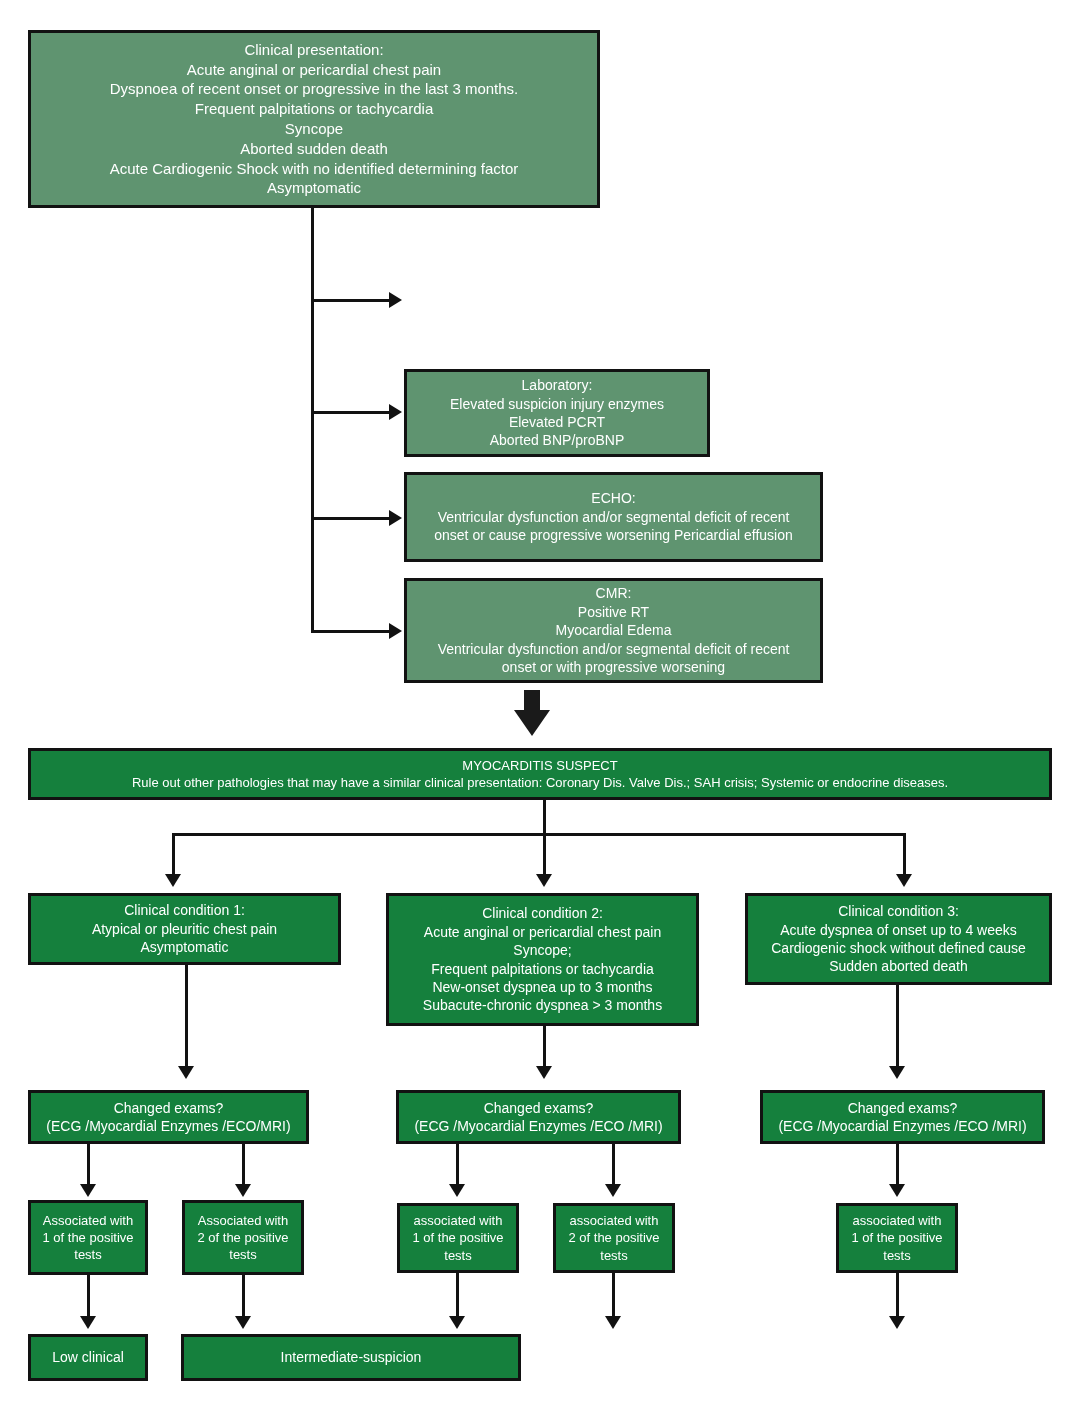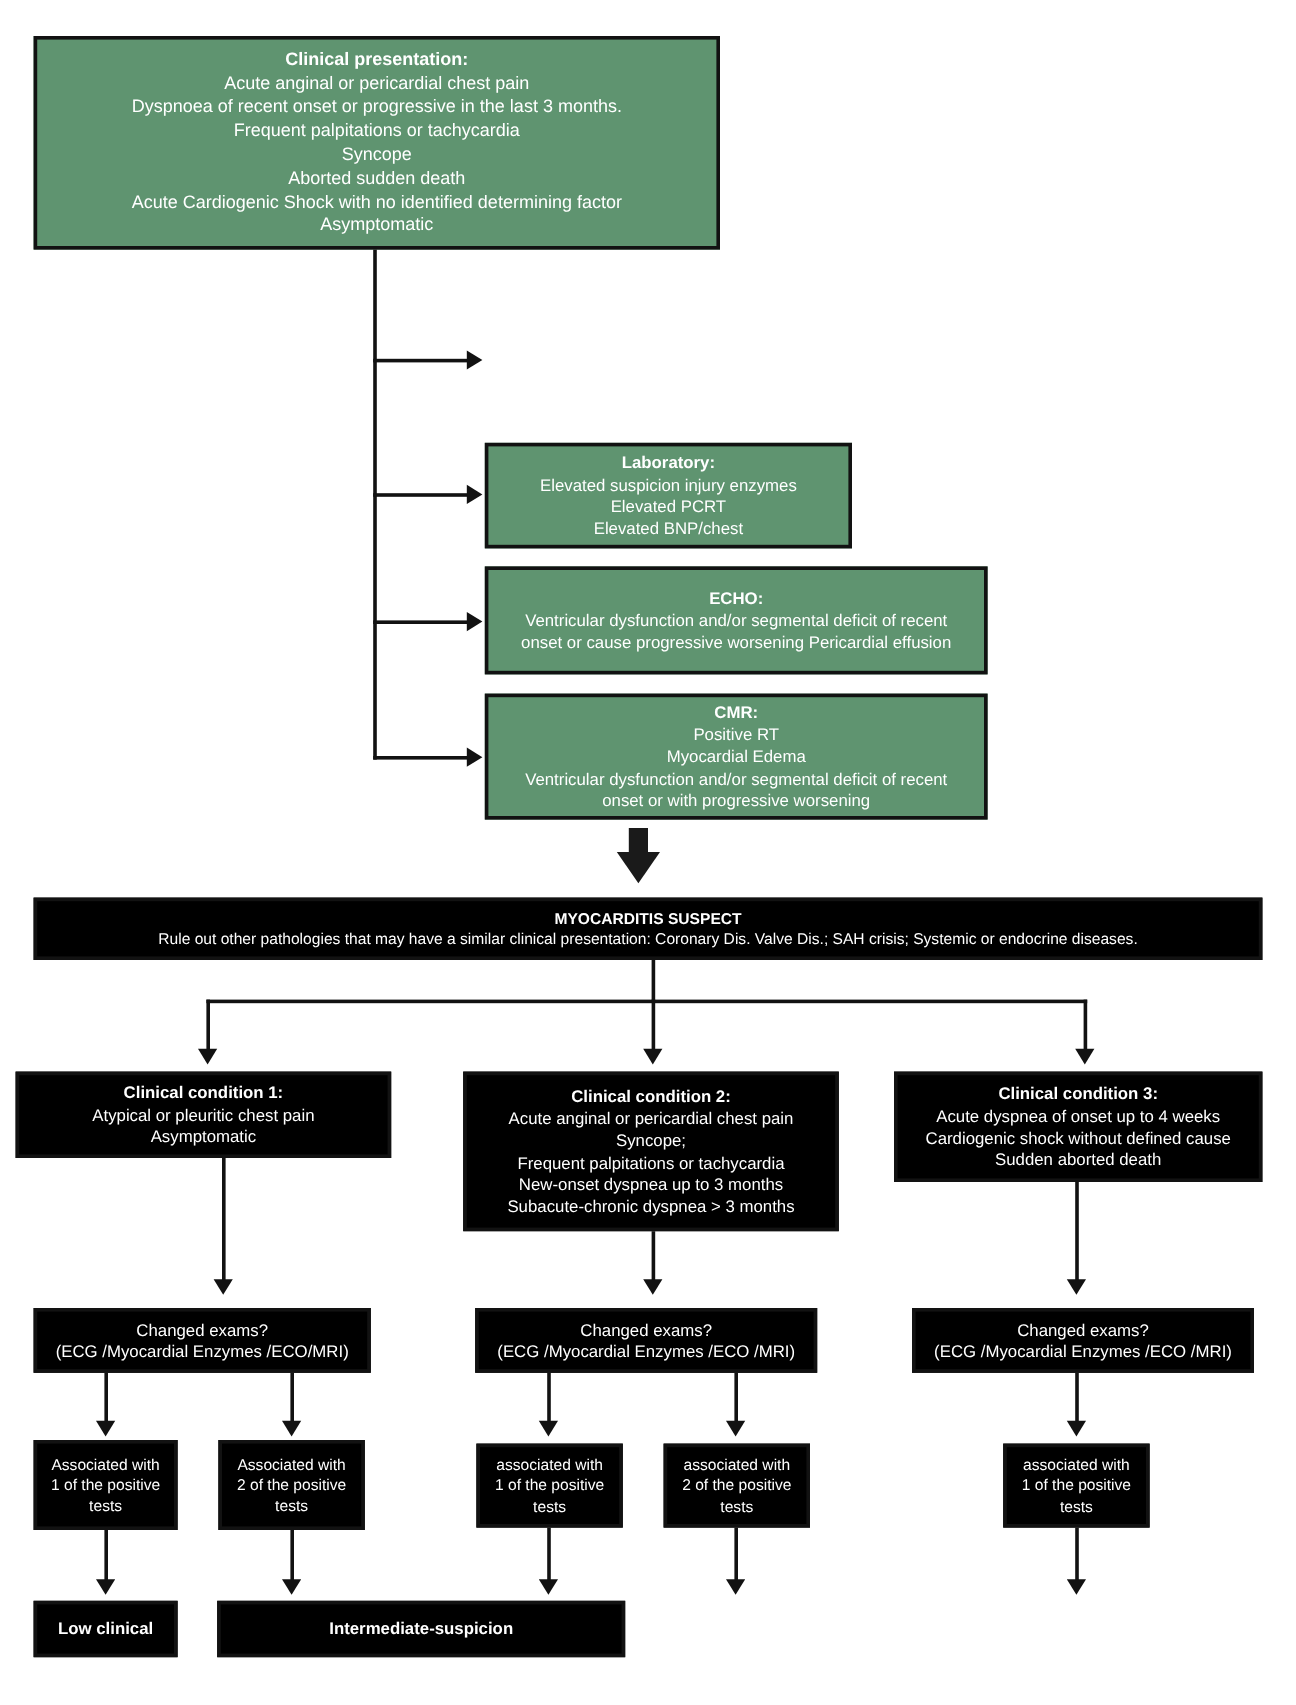--- a/index.html
+++ b/index.html
@@ -21,23 +21,23 @@
     color: #ffffff;
     display: flex;
     flex-direction: column;
     align-items: center;
     justify-content: center;
     text-align: center;
     line-height: 1.32;
     padding: 4px 8px;
   }
   .green { background: #5f9470; }
-  .navy  { background: #000000; }
-
-  .box .ttl { font-weight: bold; }
+  .navy  { background: #15803d; }
+
+  .box .ttl { font-weight: normal; }
   .f15 { font-size: 15px; }
   .f14 { font-size: 14px; }
   .f13 { font-size: 13px; }
 
   
   .vline, .hline {
     position: absolute;
     background: #121212;
   }
   .vline { width: 3px; }
@@ -98,21 +98,21 @@
   <div class="arrow-right" style="left:389px; top:510px;"></div>
 
   <div class="hline" style="left:311px; top:630px; width:80px;"></div>
   <div class="arrow-right" style="left:389px; top:623px;"></div>
 
 
   <div class="box green f14" style="left:404px; top:369px; width:306px; height:88px;">
     <div class="ttl">Laboratory:</div>
     <div>Elevated suspicion injury enzymes</div>
     <div>Elevated PCRT</div>
-    <div>Elevated BNP/chest</div>
+    <div>Aborted BNP/proBNP</div>
   </div>
 
   <div class="box green f14" style="left:404px; top:472px; width:419px; height:90px;">
     <div class="ttl">ECHO:</div>
     <div>Ventricular dysfunction and/or segmental deficit of recent</div>
     <div>onset or cause progressive worsening Pericardial effusion</div>
   </div>
 
   <div class="box green f14" style="left:404px; top:578px; width:419px; height:105px;">
     <div class="ttl">CMR:</div>
@@ -135,21 +135,21 @@
 
   <div class="vline" style="left:172px; top:833px; height:45px;"></div>
   <div class="arrow-down" style="left:165px; top:874px;"></div>
 
   <div class="vline" style="left:543px; top:833px; height:45px;"></div>
   <div class="arrow-down" style="left:536px; top:874px;"></div>
 
   <div class="vline" style="left:903px; top:833px; height:45px;"></div>
   <div class="arrow-down" style="left:896px; top:874px;"></div>
 
-  <div class="box navy f14" style="left:13px; top:893px; width:313px; height:72px;">
+  <div class="box navy f14" style="left:28px; top:893px; width:313px; height:72px;">
     <div class="ttl">Clinical condition 1:</div>
     <div>Atypical or pleuritic chest pain</div>
     <div>Asymptomatic</div>
   </div>
 
   <div class="box navy f14" style="left:386px; top:893px; width:313px; height:133px;">
     <div class="ttl">Clinical condition 2:</div>
     <div>Acute anginal or pericardial chest pain</div>
     <div>Syncope;</div>
     <div>Frequent palpitations or tachycardia</div>

